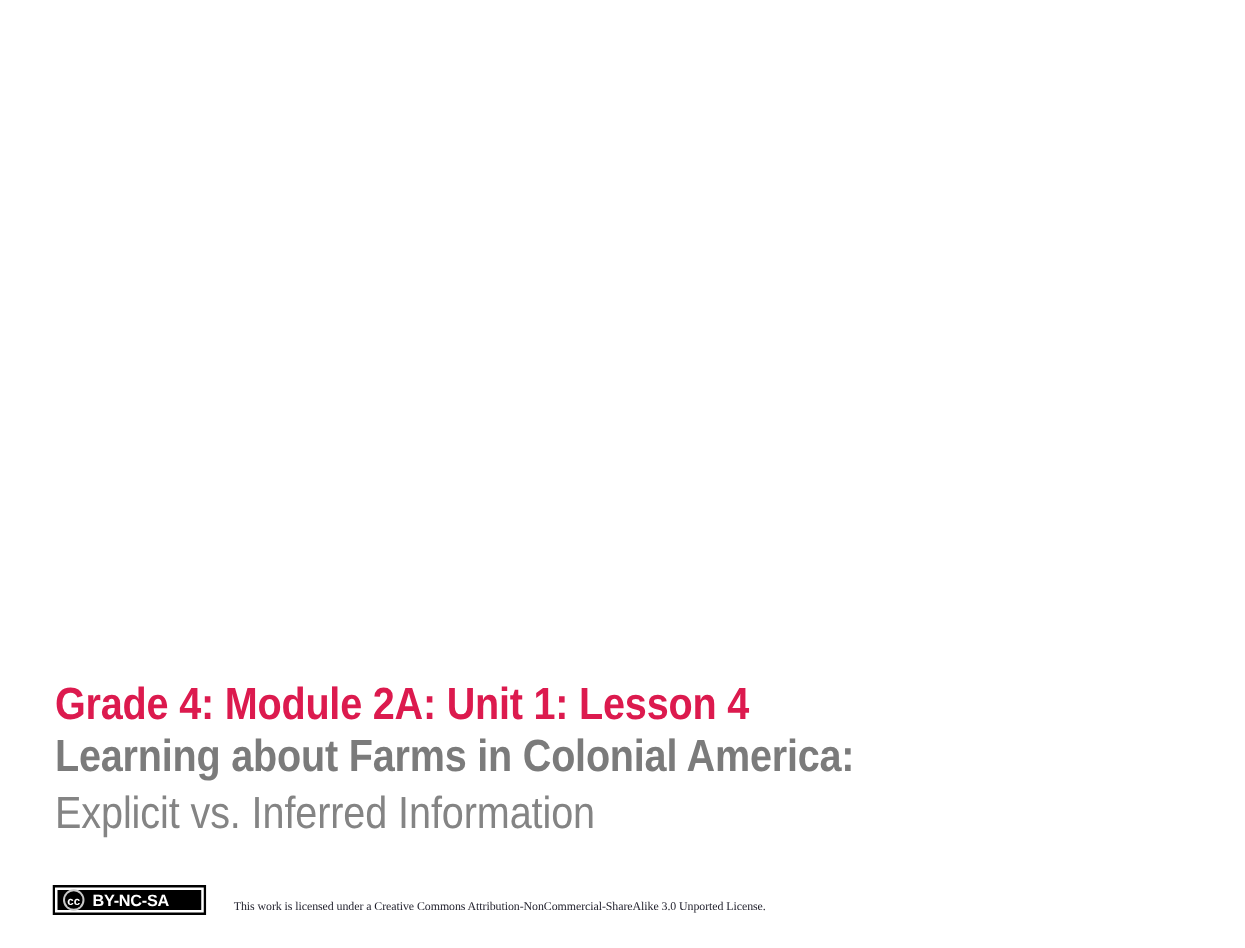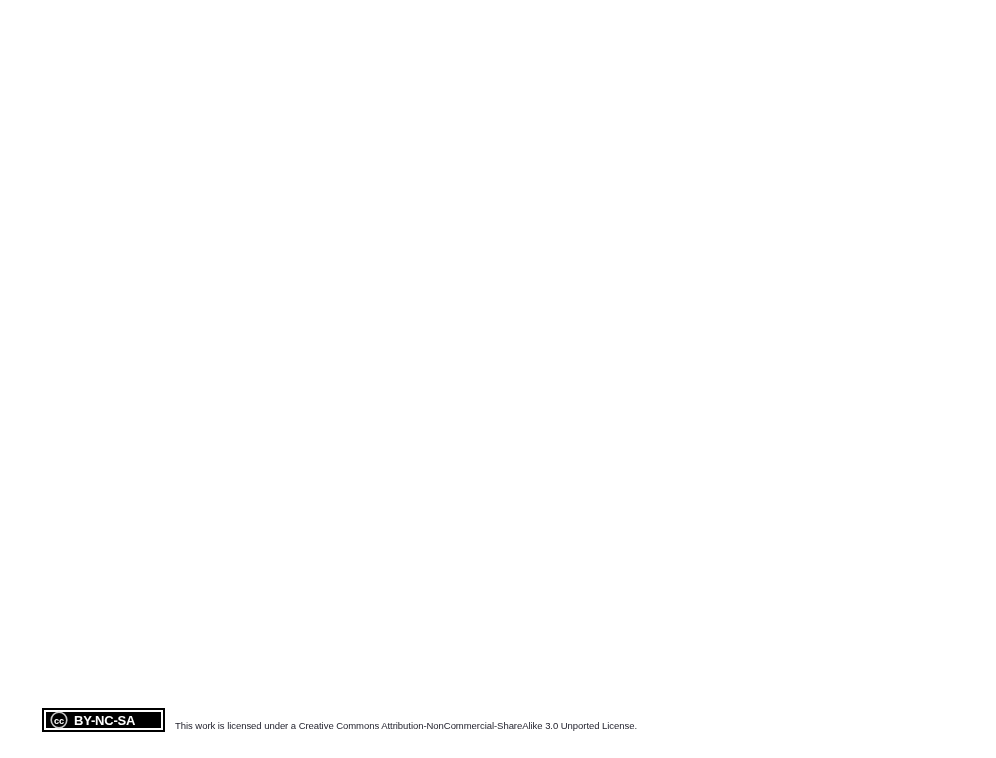--- a/index.html
+++ b/index.html
@@ -102,38 +102,43 @@
   }
 
   .cc-badge {
     width: 123px;
     height: 24px;
     flex: 0 0 auto;
     display: block;
   }
 
   .license-text {
-    margin-left: 10px;
+    margin-left: 22px;
     padding-top: 0px;
     color: #1c1c28;
-    font-family: Liberation Sans, sans-serif;
+    font-family: Liberation Serif, serif;
     font-size: 9.5px;
     line-height: 12.4px;
     letter-spacing: -0.05px;
     white-space: nowrap;
   }
   .license-text .lic-line { display: block; }
   .license-text .lic-line-2 { font-weight: 700; }
 </style>
 </head>
 <body>
 
 <div class="slide">
 
 
+  <div class="title-block">
+    <span class="title-line title-line-1">Grade 4: Module 2A: Unit 1: Lesson 4</span>
+    <span class="title-line title-line-2">Learning about Farms in Colonial America:</span>
+    <span class="title-line title-line-3">Explicit vs. Inferred Information</span>
+  </div>
 
   <div class="footer">
 
     <svg class="cc-badge" viewBox="0 0 123 24" aria-hidden="true">
       <rect x="0" y="0" width="123" height="24" fill="#000000"></rect>
       <rect x="2" y="2" width="119" height="20" fill="#FFFFFF"></rect>
       <rect x="4" y="4" width="115" height="16" fill="#000000"></rect>
       <circle cx="17" cy="12" r="8.6" fill="#C9C9C9"></circle>
       <circle cx="17" cy="12" r="7.0" fill="#000000"></circle>
       <text x="17" y="15.9" fill="#FFFFFF" font-family="Liberation Sans, sans-serif" font-size="9.2" font-weight="700" text-anchor="middle">cc</text>

